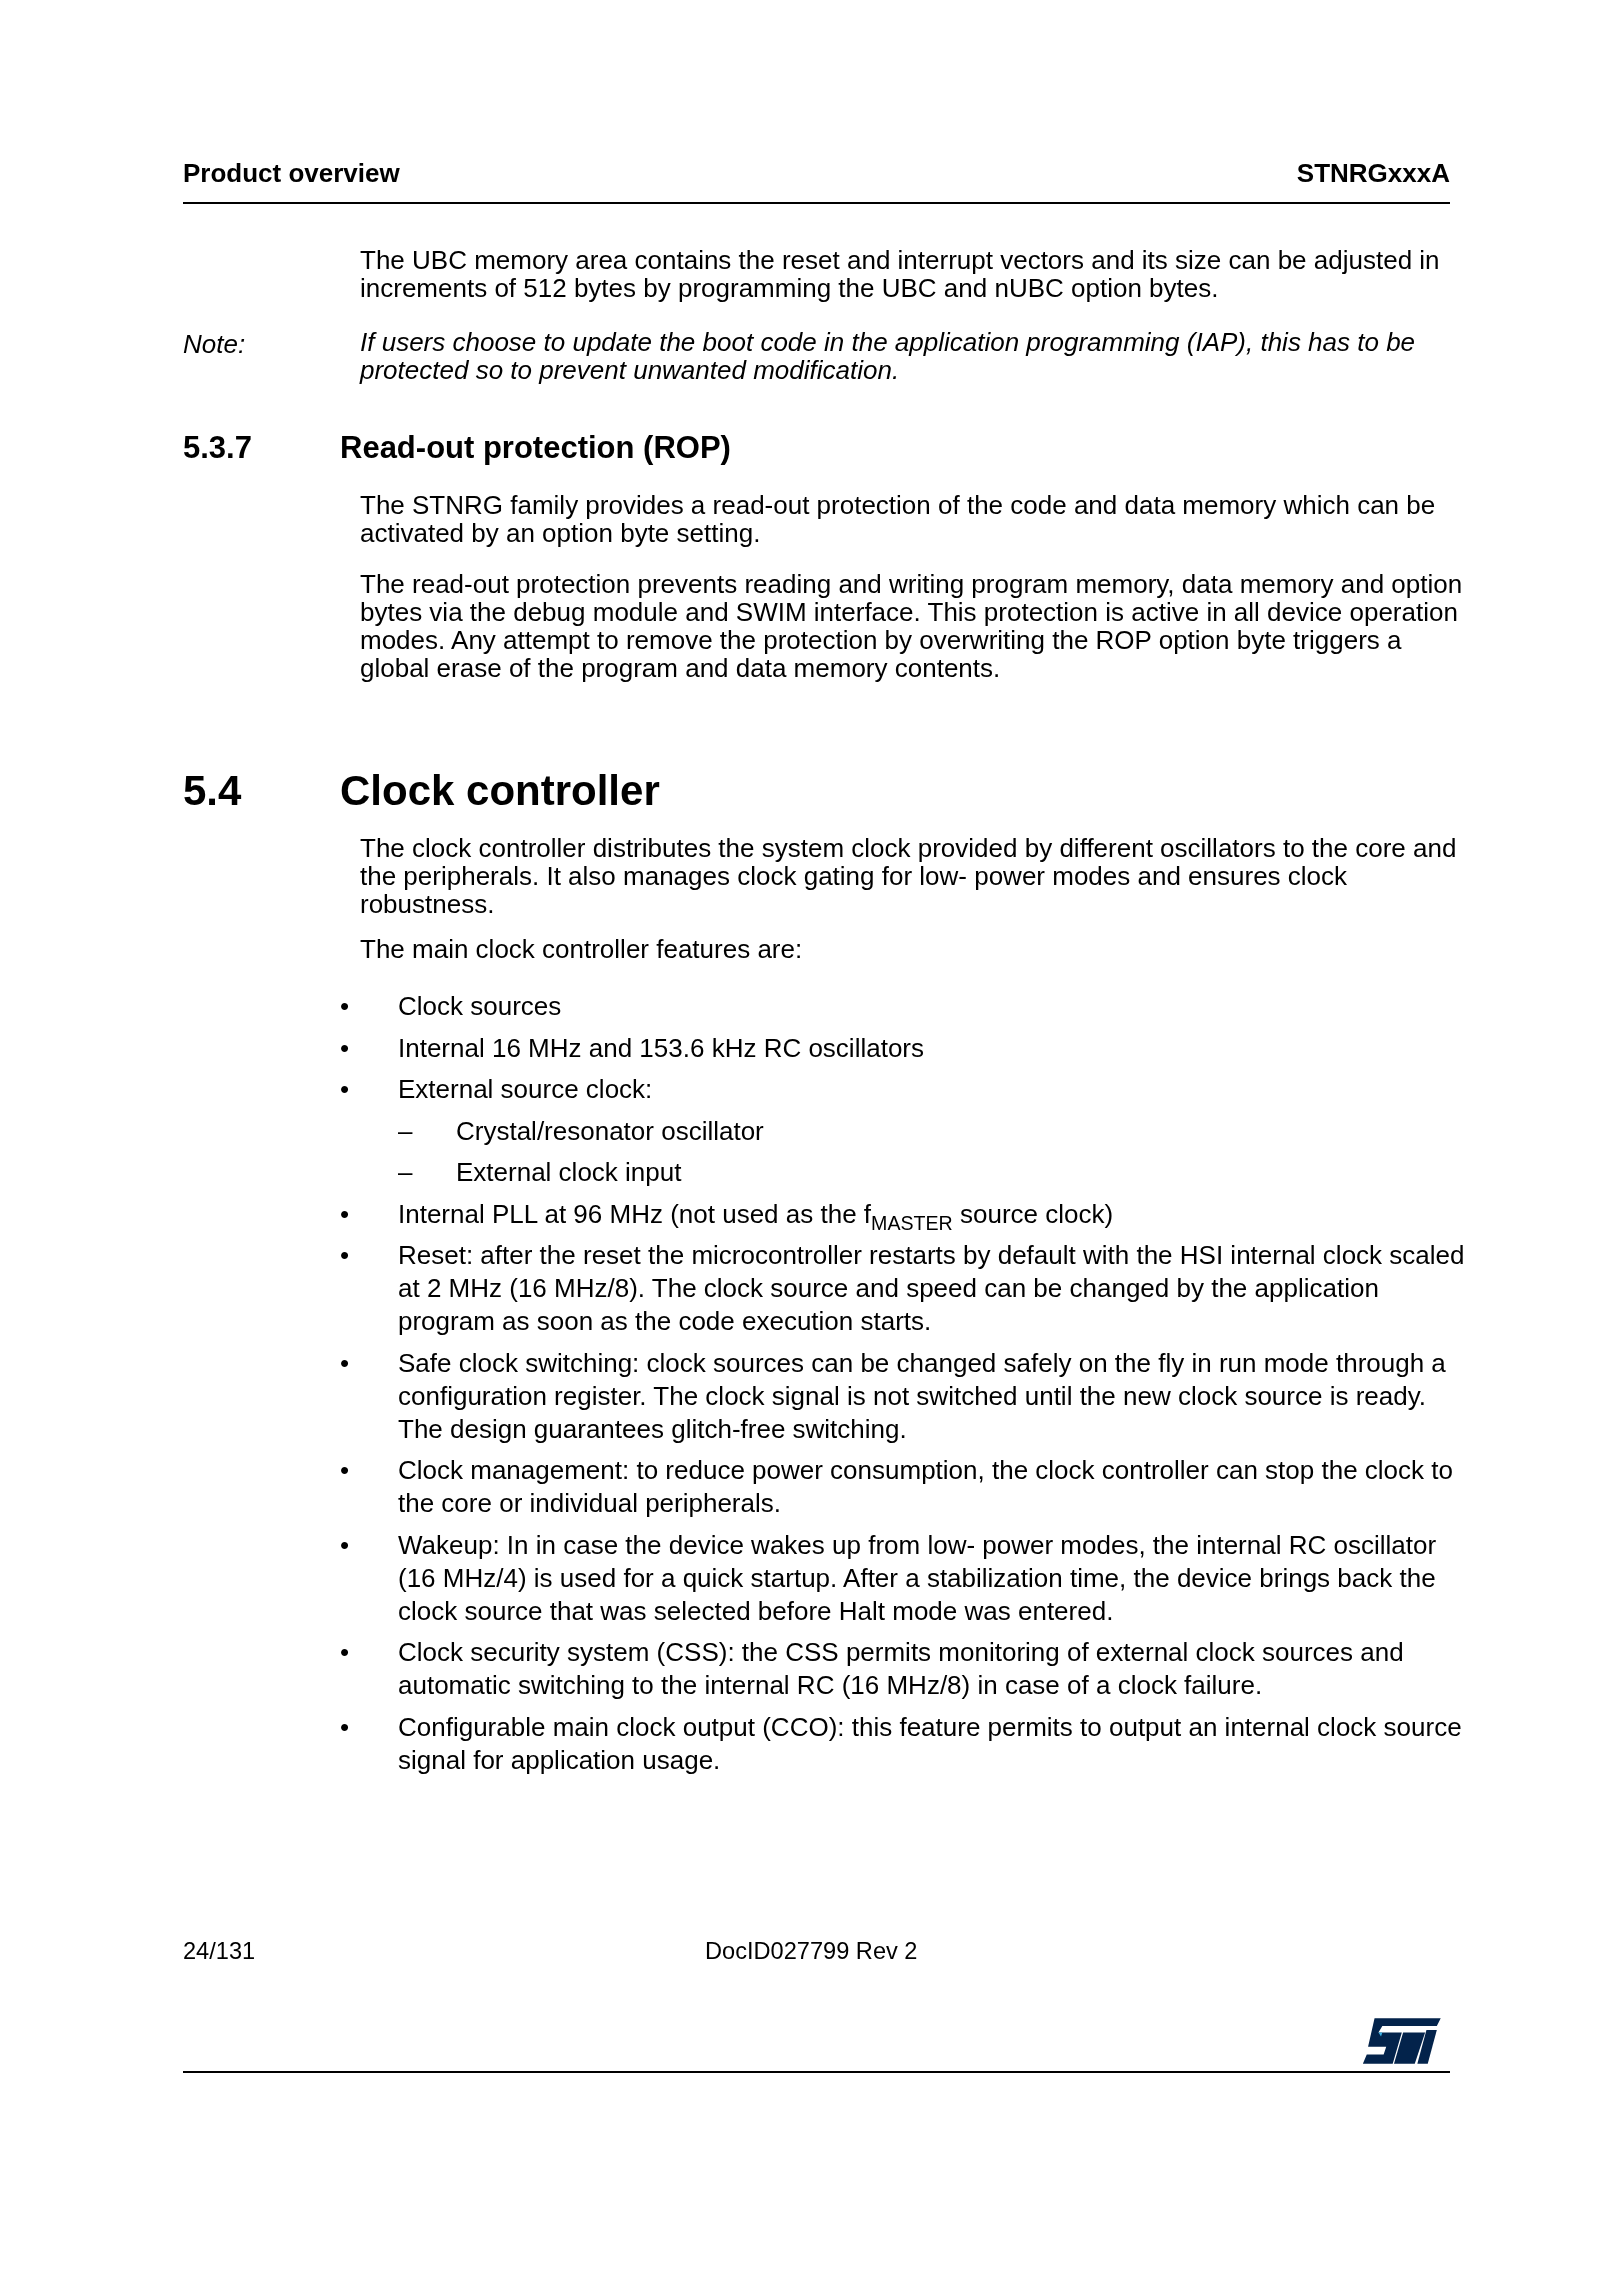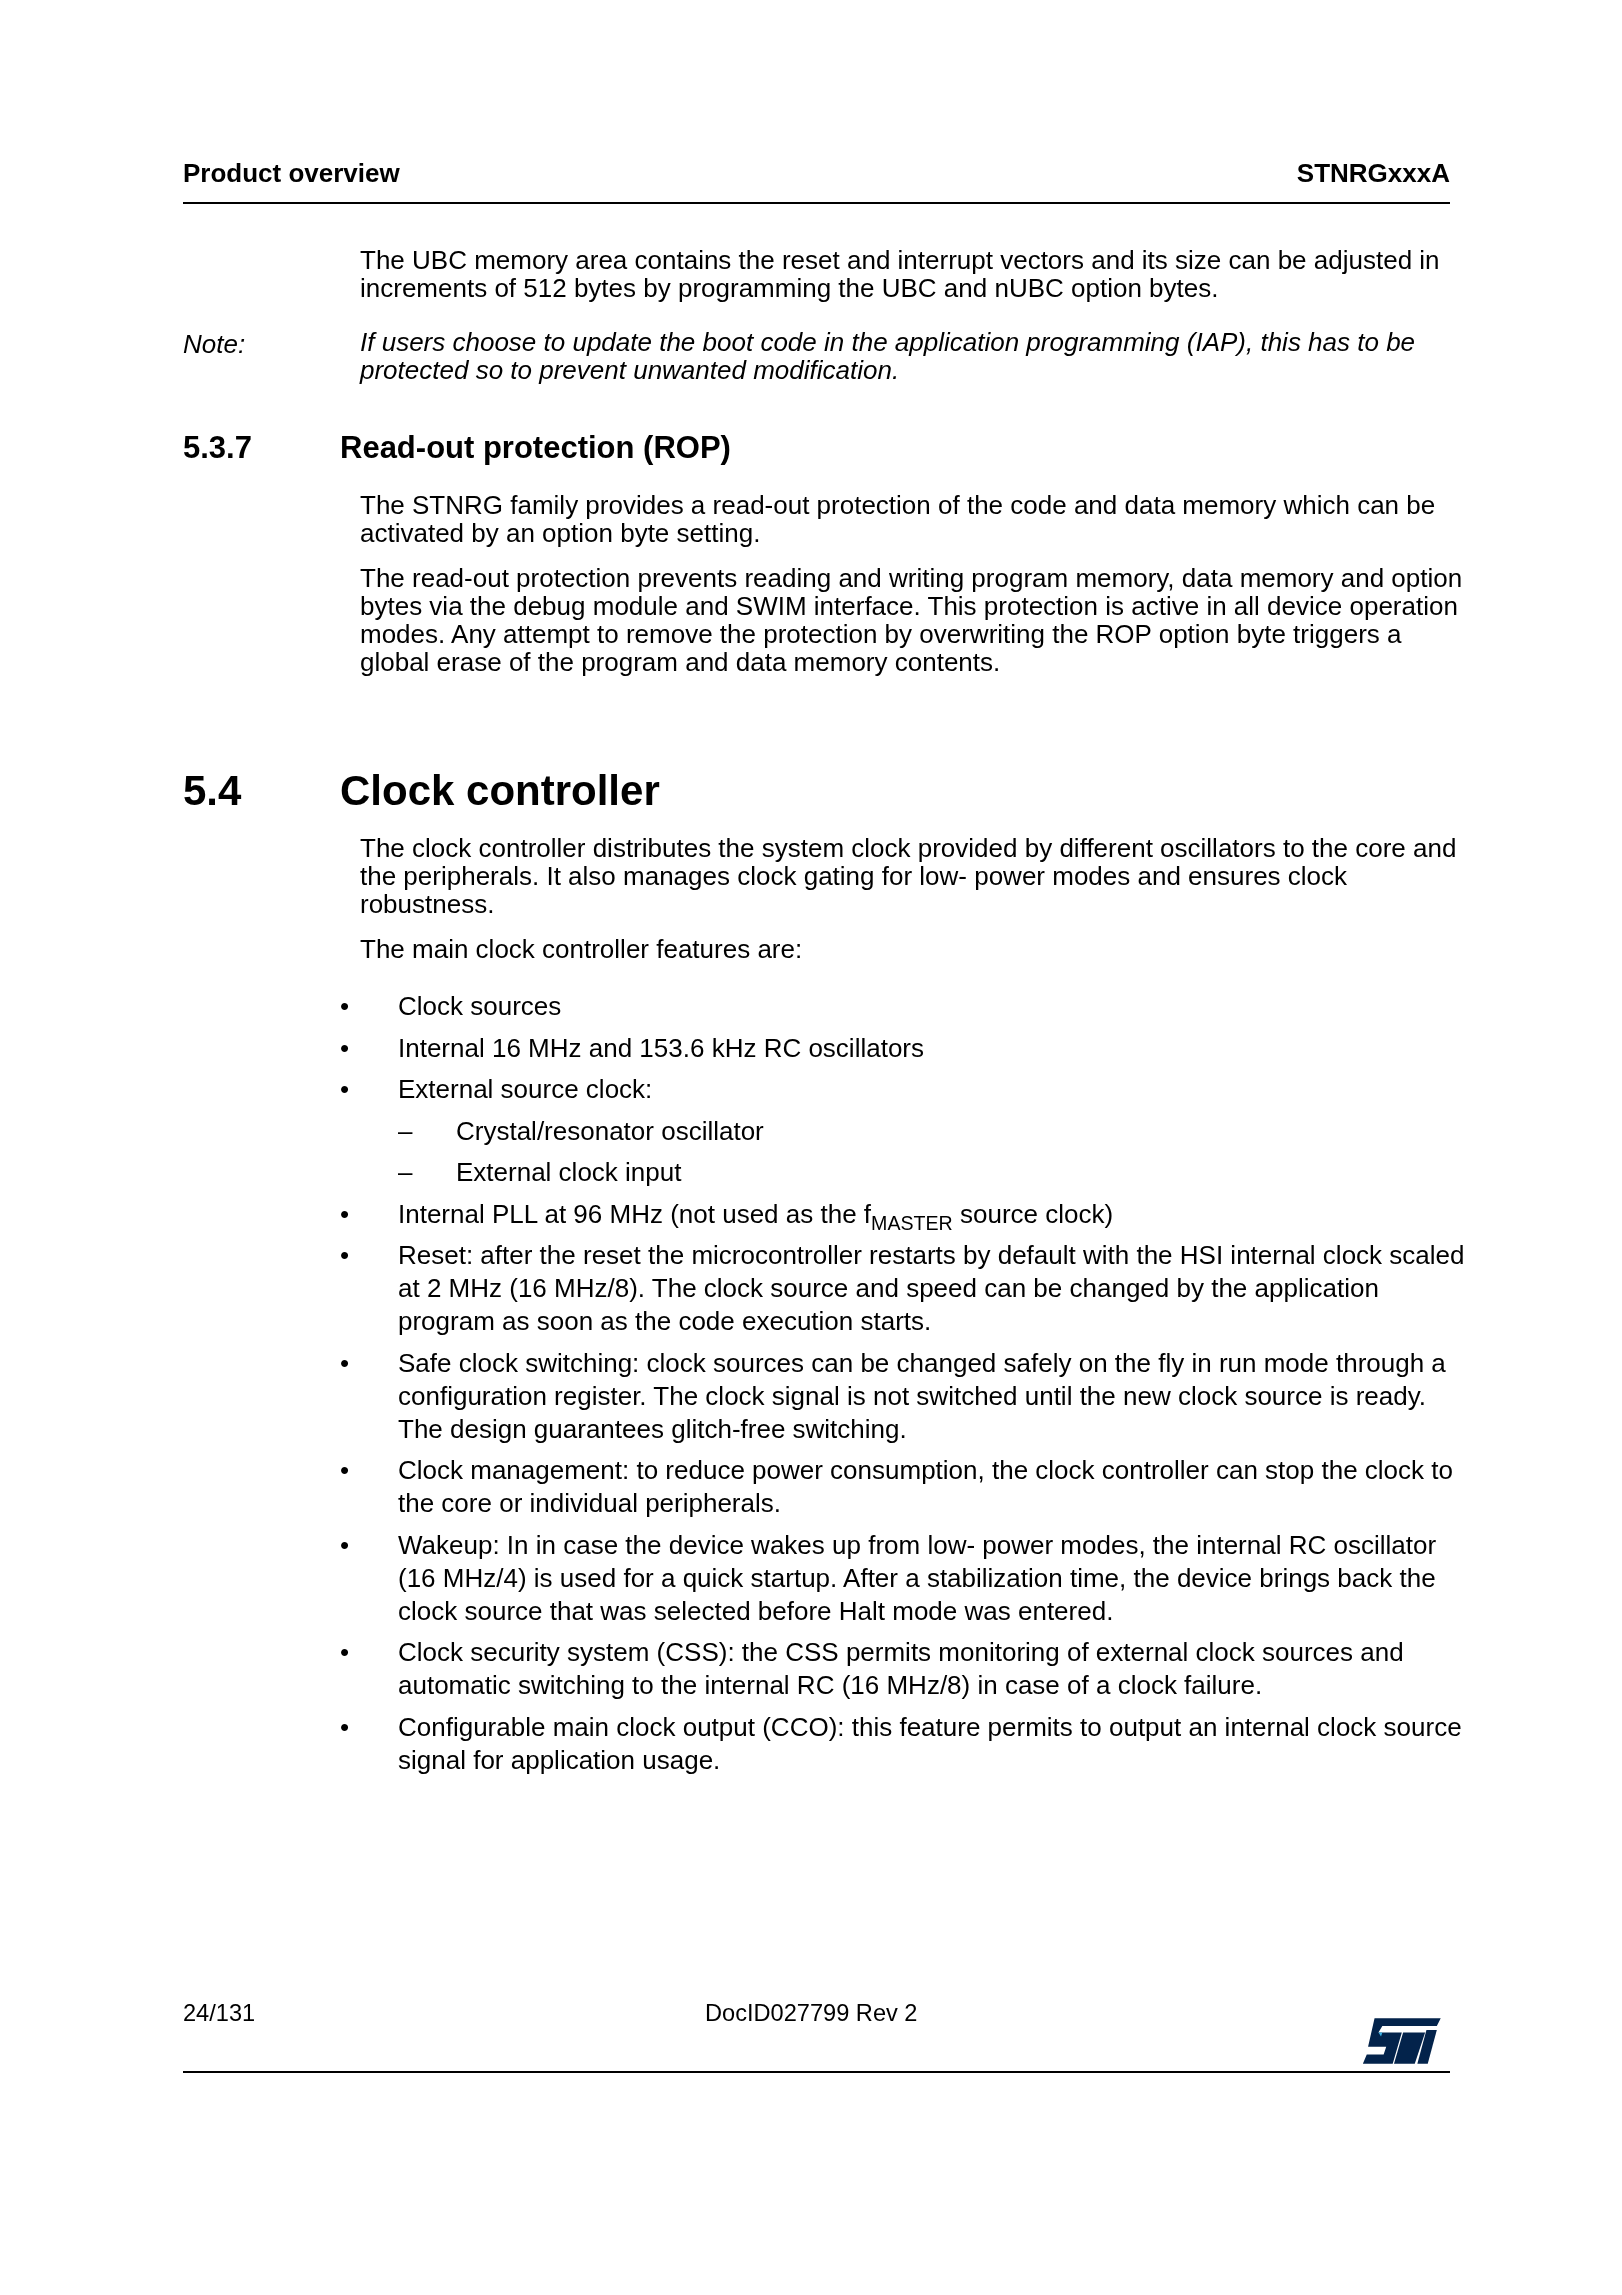--- a/index.html
+++ b/index.html
@@ -15,41 +15,41 @@
   .sec-num { position:absolute; left:183px; font-weight:bold; }
   .sec-title { position:absolute; left:340px; font-weight:bold; }
   .h3 { font-size:31px; }
   .h2 { font-size:42px; }
   .bullets { position:absolute; left:340px; width:1126px; font-size:26px; line-height:33px; }
   .bullet { position:relative; padding-left:58px; margin-bottom:8.5px; }
   .bullet .mark { position:absolute; left:0; top:0; }
   .sub { position:relative; padding-left:116px; margin-bottom:8.5px; }
   .sub .mark { position:absolute; left:58px; top:0; }
   sub.s { font-size:19.6px; vertical-align:-6.5px; line-height:0; }
-  .footer { top:2000px; font-size:23.6px; }
+  .footer { top:1938px; font-size:23.6px; }
 </style>
 </head>
 <body>
 
 <div class="abs hdr" style="left:183px;">Product overview</div>
 <div class="abs hdr" style="right:172px;">STNRGxxxA</div>
 <div class="rule" style="top:202px;"></div>
 
 <div class="body-text" style="top:246px;">
   <p>The UBC memory area contains the reset and interrupt vectors and its size can be adjusted in increments of 512 bytes by programming the UBC and nUBC option bytes.</p>
 </div>
 <div class="note-label" style="top:328px;">Note:</div>
 <div class="body-text italic" style="top:328px;">
   <p>If users choose to update the boot code in the application programming (IAP), this has to be protected so to prevent unwanted modification.</p>
 </div>
 
 <div class="sec-num h3" style="top:430px;">5.3.7</div>
 <div class="sec-title h3" style="top:430px;">Read-out protection (ROP)</div>
 <div class="body-text" style="top:491px;">
-  <p style="margin-bottom:17px;">The STNRG family provides a read-out protection of the code and data memory which can be activated by an option byte setting.</p>
+  <p style="margin-bottom:23px;">The STNRG family provides a read-out protection of the code and data memory which can be activated by an option byte setting.</p>
   <p>The read-out protection prevents reading and writing program memory, data memory and option bytes via the debug module and SWIM interface. This protection is active in all device operation modes. Any attempt to remove the protection by overwriting the ROP option byte triggers a global erase of the program and data memory contents.</p>
 </div>
 
 <div class="sec-num h2" style="top:767px;">5.4</div>
 <div class="sec-title h2" style="top:767px;">Clock controller</div>
 <div class="body-text" style="top:834px;">
   <p style="margin-bottom:17px;">The clock controller distributes the system clock provided by different oscillators to the core and the peripherals. It also manages clock gating for low- power modes and ensures clock robustness.</p>
   <p>The main clock controller features are:</p>
 </div>
 

